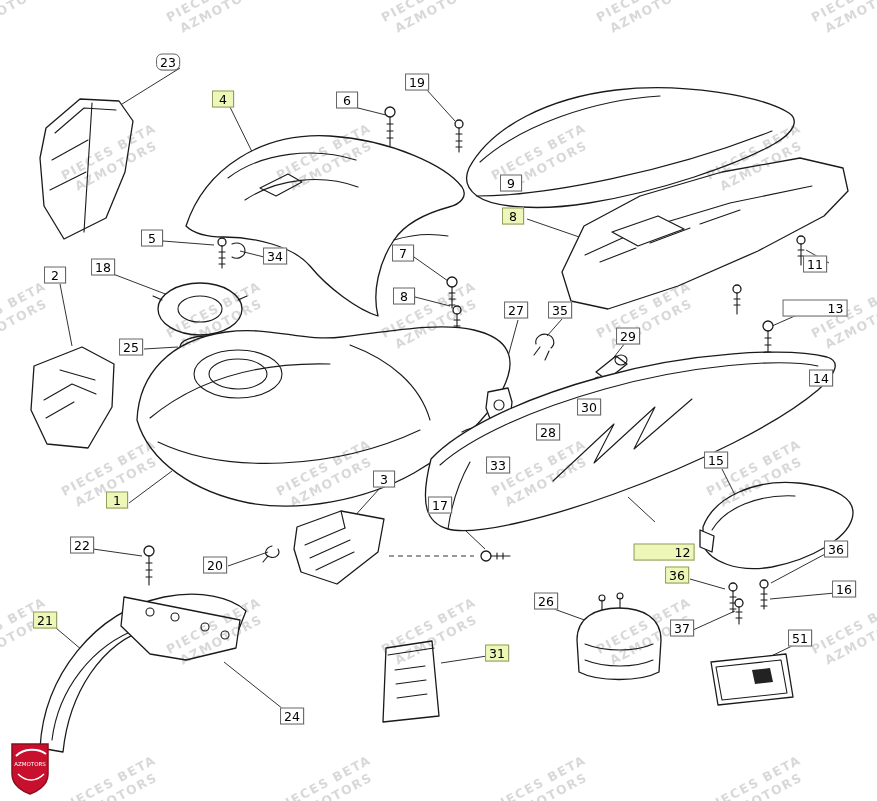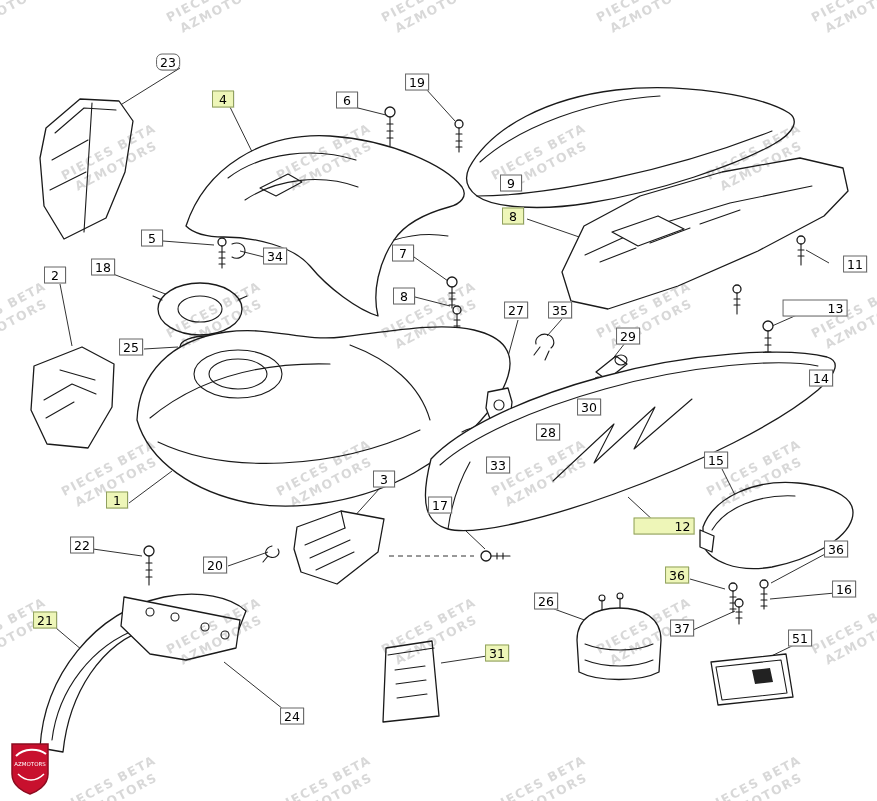--- a/index.html
+++ b/index.html
@@ -377,40 +377,40 @@
         <div>AZMOTORS</div>
       </div>
     </div>
   <div class="label-layer">
       <div class="part-label" style="left: 168px; top: 62px; border-radius: 6px;">23</div>
       <div class="part-label highlighted" style="left: 223px; top: 99px;">4</div>
       <div class="part-label" style="left: 347px; top: 100px;">6</div>
       <div class="part-label" style="left: 417px; top: 82px;">19</div>
       <div class="part-label" style="left: 511px; top: 183px;">9</div>
       <div class="part-label highlighted" style="left: 513px; top: 216px;">8</div>
-      <div class="part-label" style="left: 815px; top: 264px; margin-left: 40px;">11</div>
+      <div class="part-label" style="left: 815px; top: 264px;">11</div>
       <div class="part-label" style="left: 152px; top: 238px;">5</div>
       <div class="part-label" style="left: 275px; top: 256px;">34</div>
       <div class="part-label" style="left: 403px; top: 253px;">7</div>
       <div class="part-label" style="left: 404px; top: 296px;">8</div>
       <div class="part-label" style="left: 55px; top: 275px;">2</div>
       <div class="part-label" style="left: 103px; top: 267px;">18</div>
       <div class="part-label" style="left: 131px; top: 347px;">25</div>
       <div class="part-label" style="left: 516px; top: 310px;">27</div>
       <div class="part-label" style="left: 560px; top: 310px;">35</div>
       <div class="part-label" style="left: 628px; top: 336px;">29</div>
       <div class="part-label" style="left: 815px; top: 308px; padding-left: 44px;">13</div>
       <div class="part-label" style="left: 821px; top: 378px;">14</div>
       <div class="part-label" style="left: 589px; top: 407px;">30</div>
       <div class="part-label" style="left: 548px; top: 432px;">28</div>
       <div class="part-label" style="left: 498px; top: 465px;">33</div>
       <div class="part-label highlighted" style="left: 117px; top: 500px;">1</div>
       <div class="part-label" style="left: 384px; top: 479px;">3</div>
       <div class="part-label" style="left: 440px; top: 505px;">17</div>
-      <div class="part-label highlighted" style="left: 664px; top: 526px; padding-left: 40px;">12</div>
+      <div class="part-label highlighted" style="left: 664px; top: 552px; padding-left: 40px;">12</div>
       <div class="part-label" style="left: 716px; top: 460px;">15</div>
       <div class="part-label" style="left: 82px; top: 545px;">22</div>
       <div class="part-label" style="left: 215px; top: 565px;">20</div>
       <div class="part-label" style="left: 836px; top: 549px;">36</div>
       <div class="part-label highlighted" style="left: 677px; top: 575px;">36</div>
       <div class="part-label" style="left: 844px; top: 589px;">16</div>
       <div class="part-label highlighted" style="left: 45px; top: 620px;">21</div>
       <div class="part-label" style="left: 546px; top: 601px;">26</div>
       <div class="part-label highlighted" style="left: 497px; top: 653px;">31</div>
       <div class="part-label" style="left: 682px; top: 628px;">37</div>

